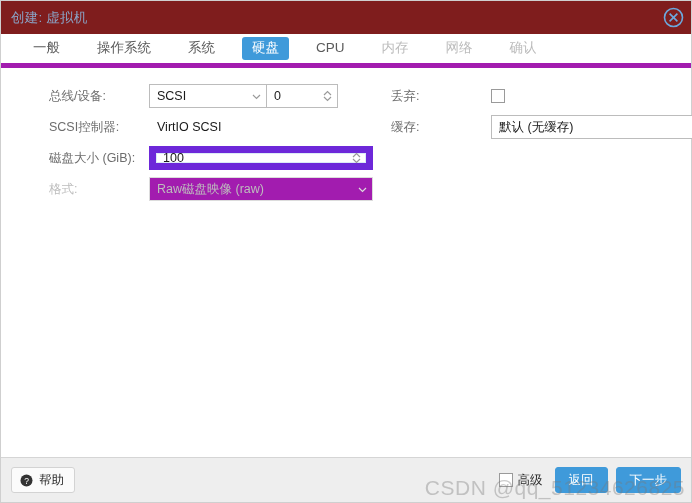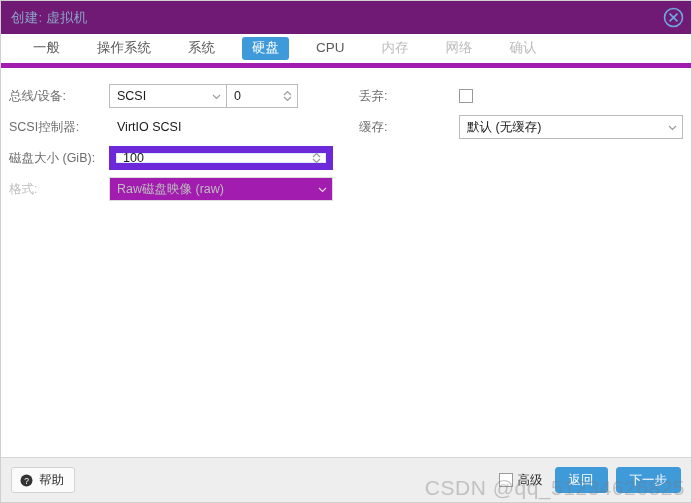--- a/index.html
+++ b/index.html
@@ -25,21 +25,21 @@
     background: #ffffff;
     display: flex;
     flex-direction: column;
   }
 
   
   .titlebar {
     position: relative;
     height: 33px;
     flex: 0 0 33px;
-    background: #701a75;
+    background: #7f1d1d;
     display: flex;
     align-items: center;
   }
   .title-text {
     margin-left: 10px;
     font-size: 13.5px;
     color: #8aa2c4;
     letter-spacing: .2px;
   }
   .close-btn {
@@ -85,21 +85,21 @@
   
   .content {
     flex: 1 1 auto;
     position: relative;
     background: #ffffff;
     padding: 14px 0 0 0;
   }
   .form-cols {
     display: flex;
   }
-  .col-left { width: 345px; }
+  .col-left { width: 345px; padding-left: 40px; }
   .col-right { width: 345px; }
 
   .row {
     display: flex;
     align-items: center;
     height: 28px;
     margin-bottom: 3px;
   }
   .lbl {
     width: 108px;

